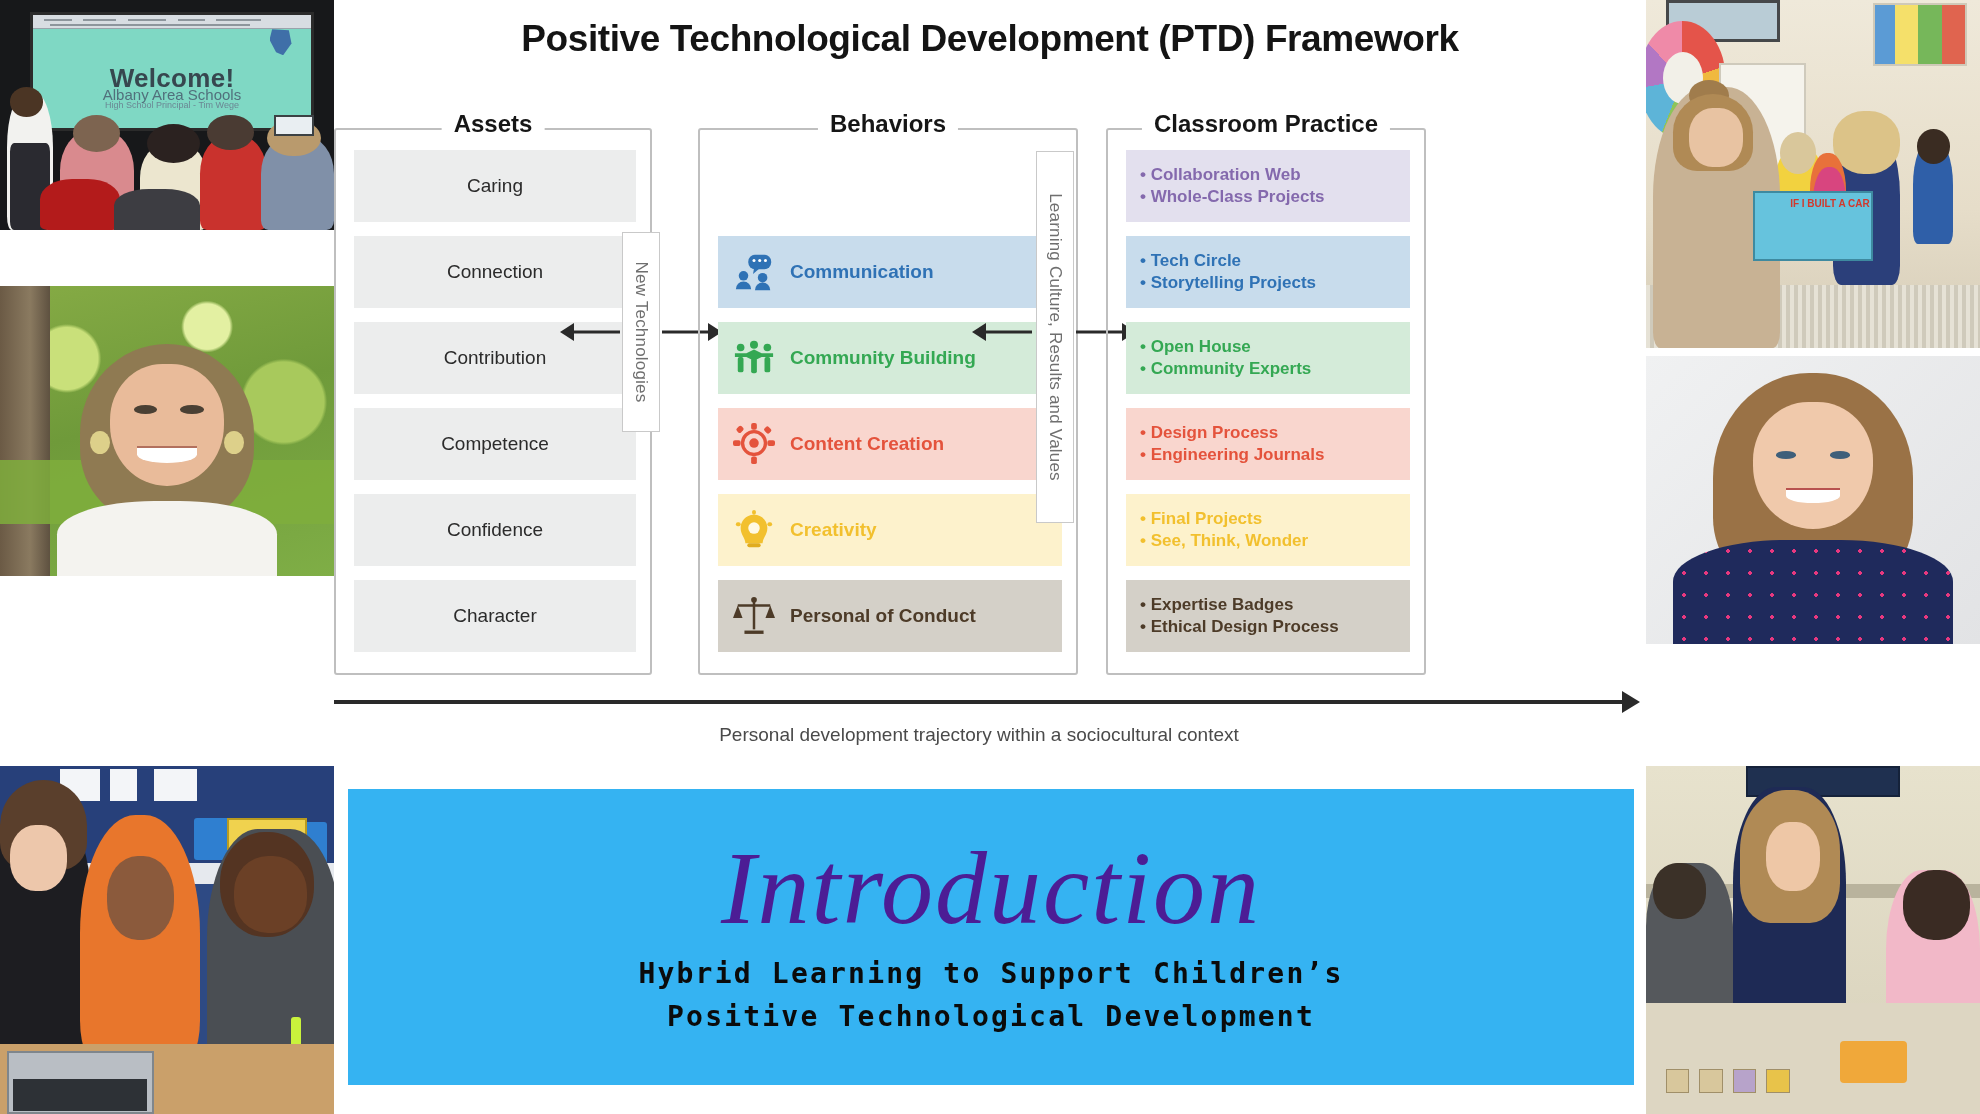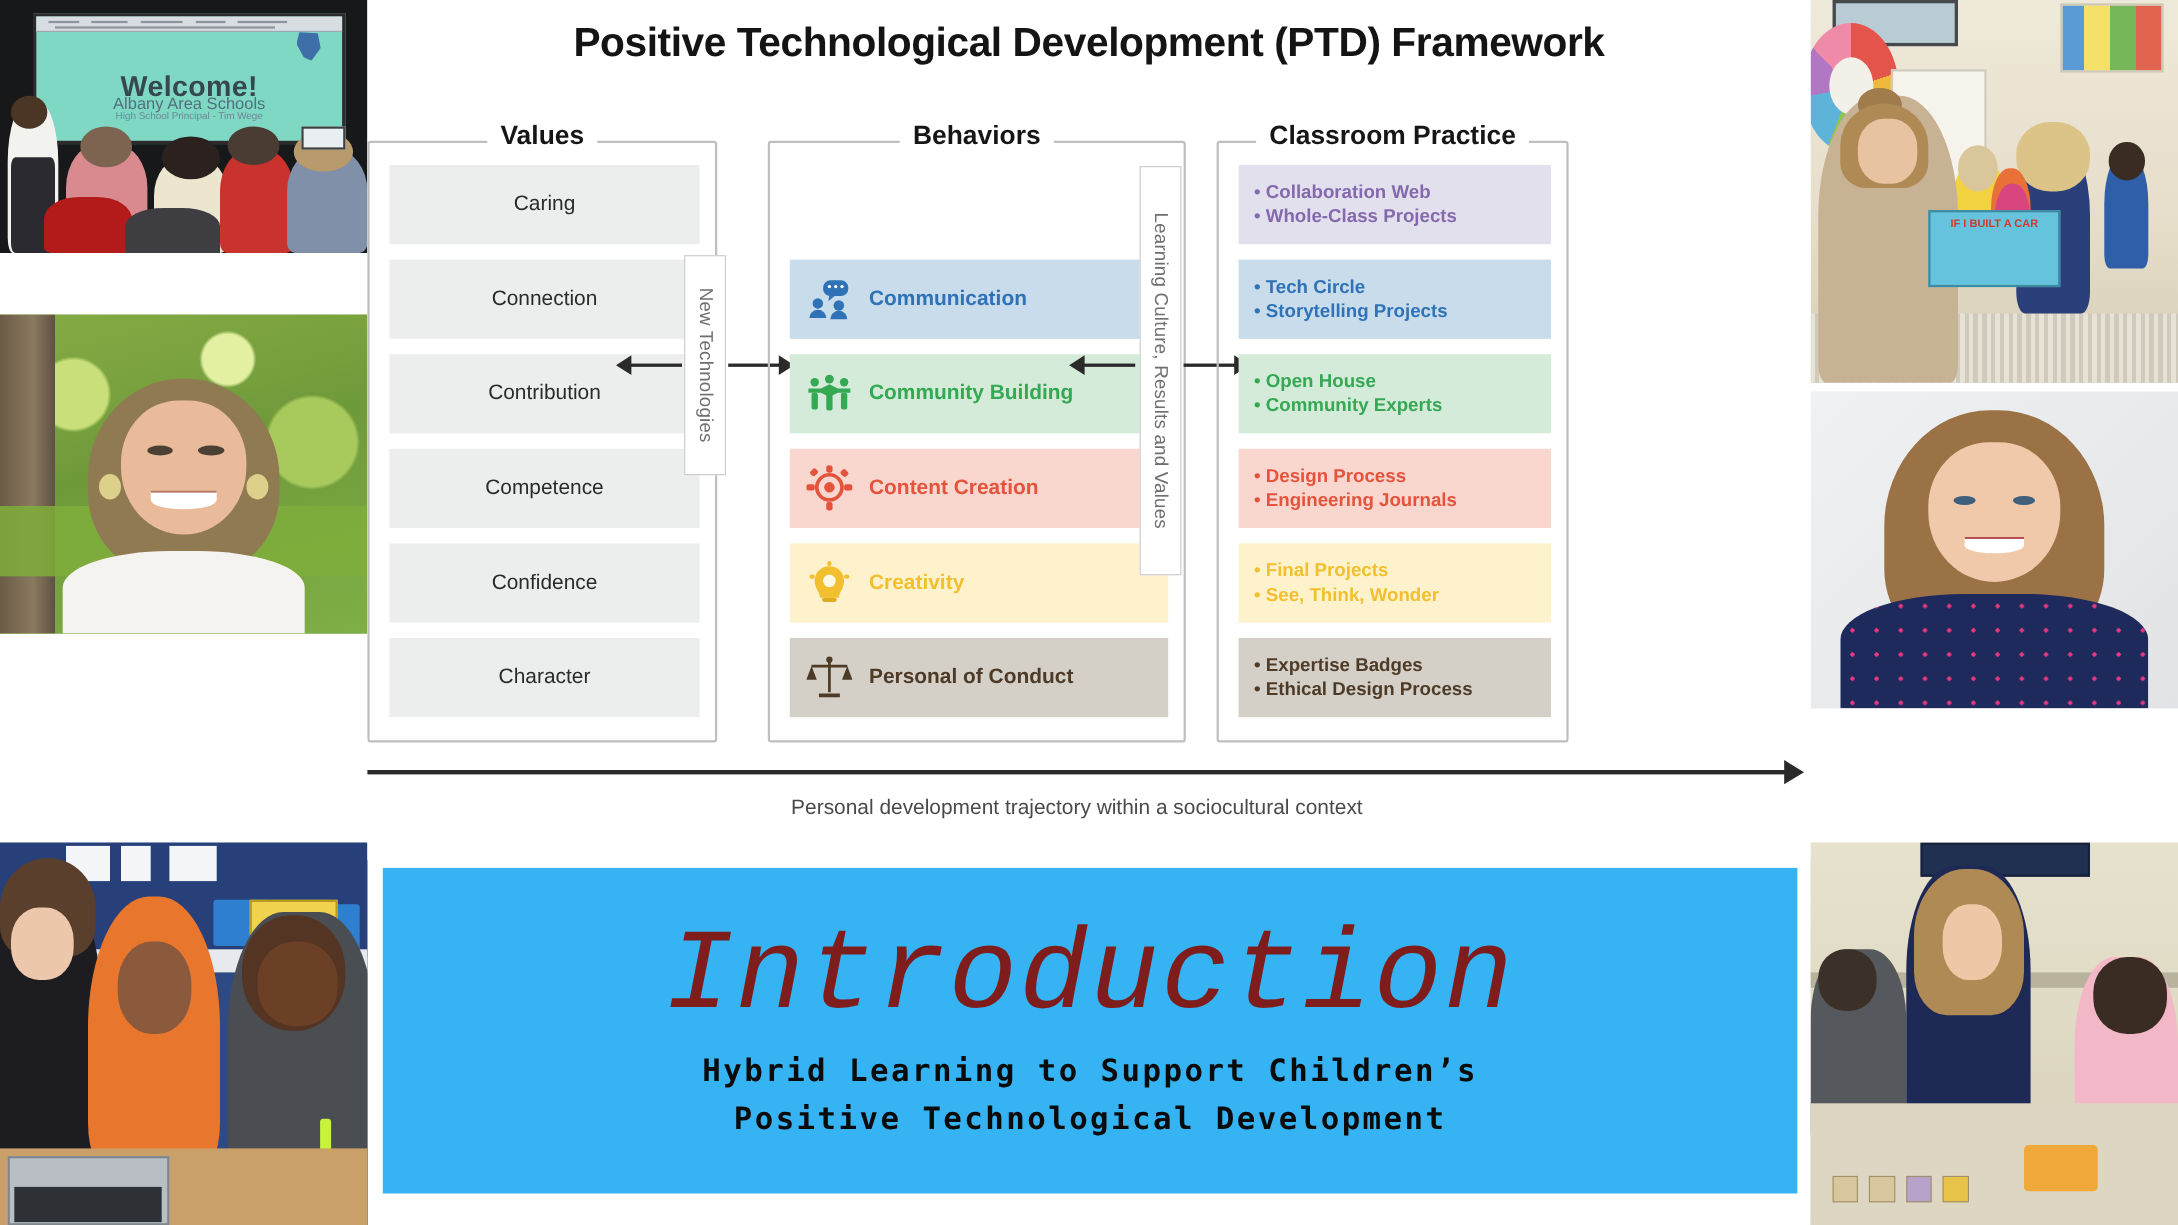--- a/index.html
+++ b/index.html
@@ -78,21 +78,21 @@
       conic-gradient(#e4544a 0 20%, #f0b93e 0 38%, #8dc45a 0 56%, #5db4d8 0 72%, #b277c4 0 88%, #ef8aa8 0 100%); }
   .p4 .wheelC{ position:absolute; left:5%; top:15%; width:12%; height:15%; background:#f2f0e8; border-radius:50%; }
   .p4 .poster{ position:absolute; right:4%; top:1%; width:28%; height:18%; background:
       linear-gradient(90deg,#5b9bd5 0 22%, #f5e06a 0 48%, #76b75a 0 74%, #e0644f 0 100%); border:2px solid #cfc9b8; }
   .p4 .easel { position:absolute; left:22%; top:18%; width:26%; height:32%; background:#f5f3ec; border:2px solid #cfcabc; }
   .p4 .teacher{ position:absolute; left:2%; top:25%; width:38%; height:75%; background:#c8b294; border-radius:42% 42% 6% 6%; }
   .p4 .tBun  { position:absolute; left:13%; top:23%; width:12%; height:9%; background:#a07c4c; border-radius:50%; }
   .p4 .tHair { position:absolute; left:8%; top:27%; width:24%; height:22%; background:#b08a55; border-radius:50% 50% 30% 30%; }
   .p4 .tFace { position:absolute; left:13%; top:31%; width:16%; height:17%; background:#e8c3a2; border-radius:44%; }
   .p4 .book  { position:absolute; left:32%; top:55%; width:36%; height:20%; background:#66c3dd; border:2px solid #3e8aa0; }
-  .p4 .bookTxt{ position:absolute; left:33%; top:57%; width:34%; text-align:center; font-size:10px; font-weight:700; color:#d2382c; }
+  .p4 .bookTxt{ position:absolute; left:33%; top:57%; width:34%; text-align:right; font-size:10px; font-weight:700; color:#d2382c; }
   .p4 .kid   { position:absolute; border-radius:44% 44% 12% 12%; }
   .p4 .rug   { position:absolute; left:0; bottom:0; width:100%; height:18%; background:repeating-linear-gradient(90deg,#e6e2d6 0 4px,#cfcabb 4px 8px); }
 
   
   .p5 { background:#e9eaec; }
   .p5 .bg    { position:absolute; inset:0; background:linear-gradient(135deg,#f0f1f2,#e2e3e5); }
   .p5 .hair  { position:absolute; left:20%; top:6%; width:60%; height:76%; background:#9a7246; border-radius:48% 48% 34% 34%; }
   .p5 .face  { position:absolute; left:32%; top:16%; width:36%; height:44%; background:#f0c9ab; border-radius:46% 46% 50% 50%; }
   .p5 .eye   { position:absolute; width:6%; height:2.6%; background:#3f5f7a; border-radius:50%; top:33%; }
   .p5 .mouth { position:absolute; left:42%; top:46%; width:16%; height:5%; background:#fff; border-radius:0 0 50% 50%; border-top:2px solid #b8524f; }
@@ -181,23 +181,23 @@
   #traj-caption { position:absolute; left:0; top:724px; width:1290px; text-align:center;
                   font-size:19px; color:#4a4a4a; }
 
   
   #banner {
     position:absolute; left:348px; top:789px; width:1286px; height:296px;
     background:#35b3f2; display:flex; flex-direction:column;
     align-items:center; justify-content:center;
   }
   #banner-title {
-    font-family:Liberation Mono, monospace;
+    font-family:Liberation Serif, serif;
     font-style:italic; font-weight:400;
-    font-size:104px; color:#7f1d1d; line-height:1;
+    font-size:104px; color:#4c1d95; line-height:1;
     letter-spacing:2px; margin-bottom:12px;
   }
   .banner-sub {
     font-family:"DejaVu Sans Mono", monospace;
     font-size:28px; font-weight:700; color:#0b0b0b;
     letter-spacing:2.2px; line-height:1.55;
   }
 </style>
 </head>
 <body>
@@ -341,21 +341,21 @@
         <div class="robot"></div>
       </div>
     </div>
   </div>
 
   <div class="framework">
 
     <div class="fw-title">Positive Technological Development (PTD) Framework</div>
 
     <div class="panel" id="assets-panel">
-      <div class="panel-legend">Values</div>
+      <div class="panel-legend">Assets</div>
       <div class="asset-row" style="top:20px">Caring</div>
       <div class="asset-row" style="top:106px">Connection</div>
       <div class="asset-row" style="top:192px">Contribution</div>
       <div class="asset-row" style="top:278px">Competence</div>
       <div class="asset-row" style="top:364px">Confidence</div>
       <div class="asset-row" style="top:450px">Character</div>
     </div>
 
     <div class="vbox" id="newtech-box">
       <div class="vbox-label">New Technologies</div>

